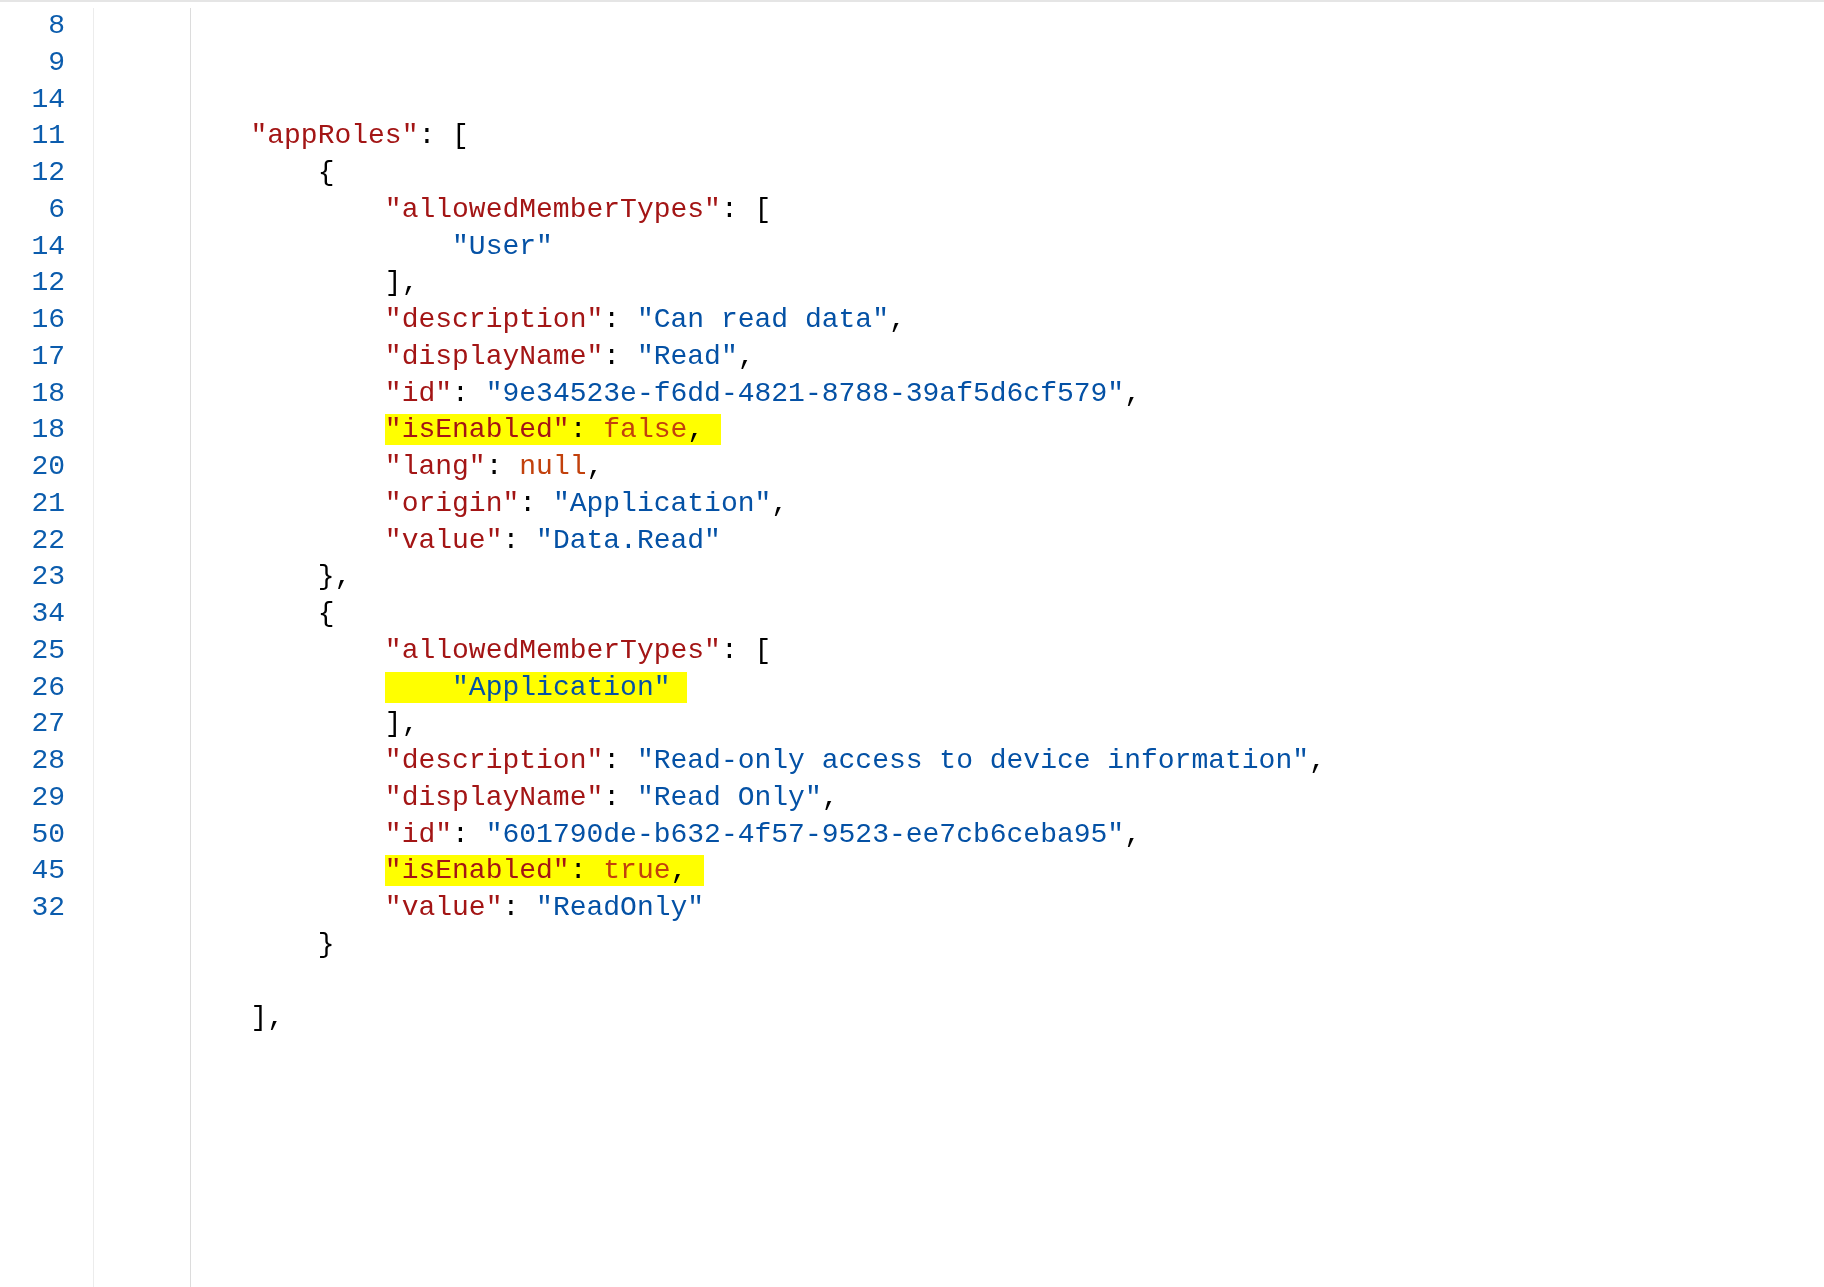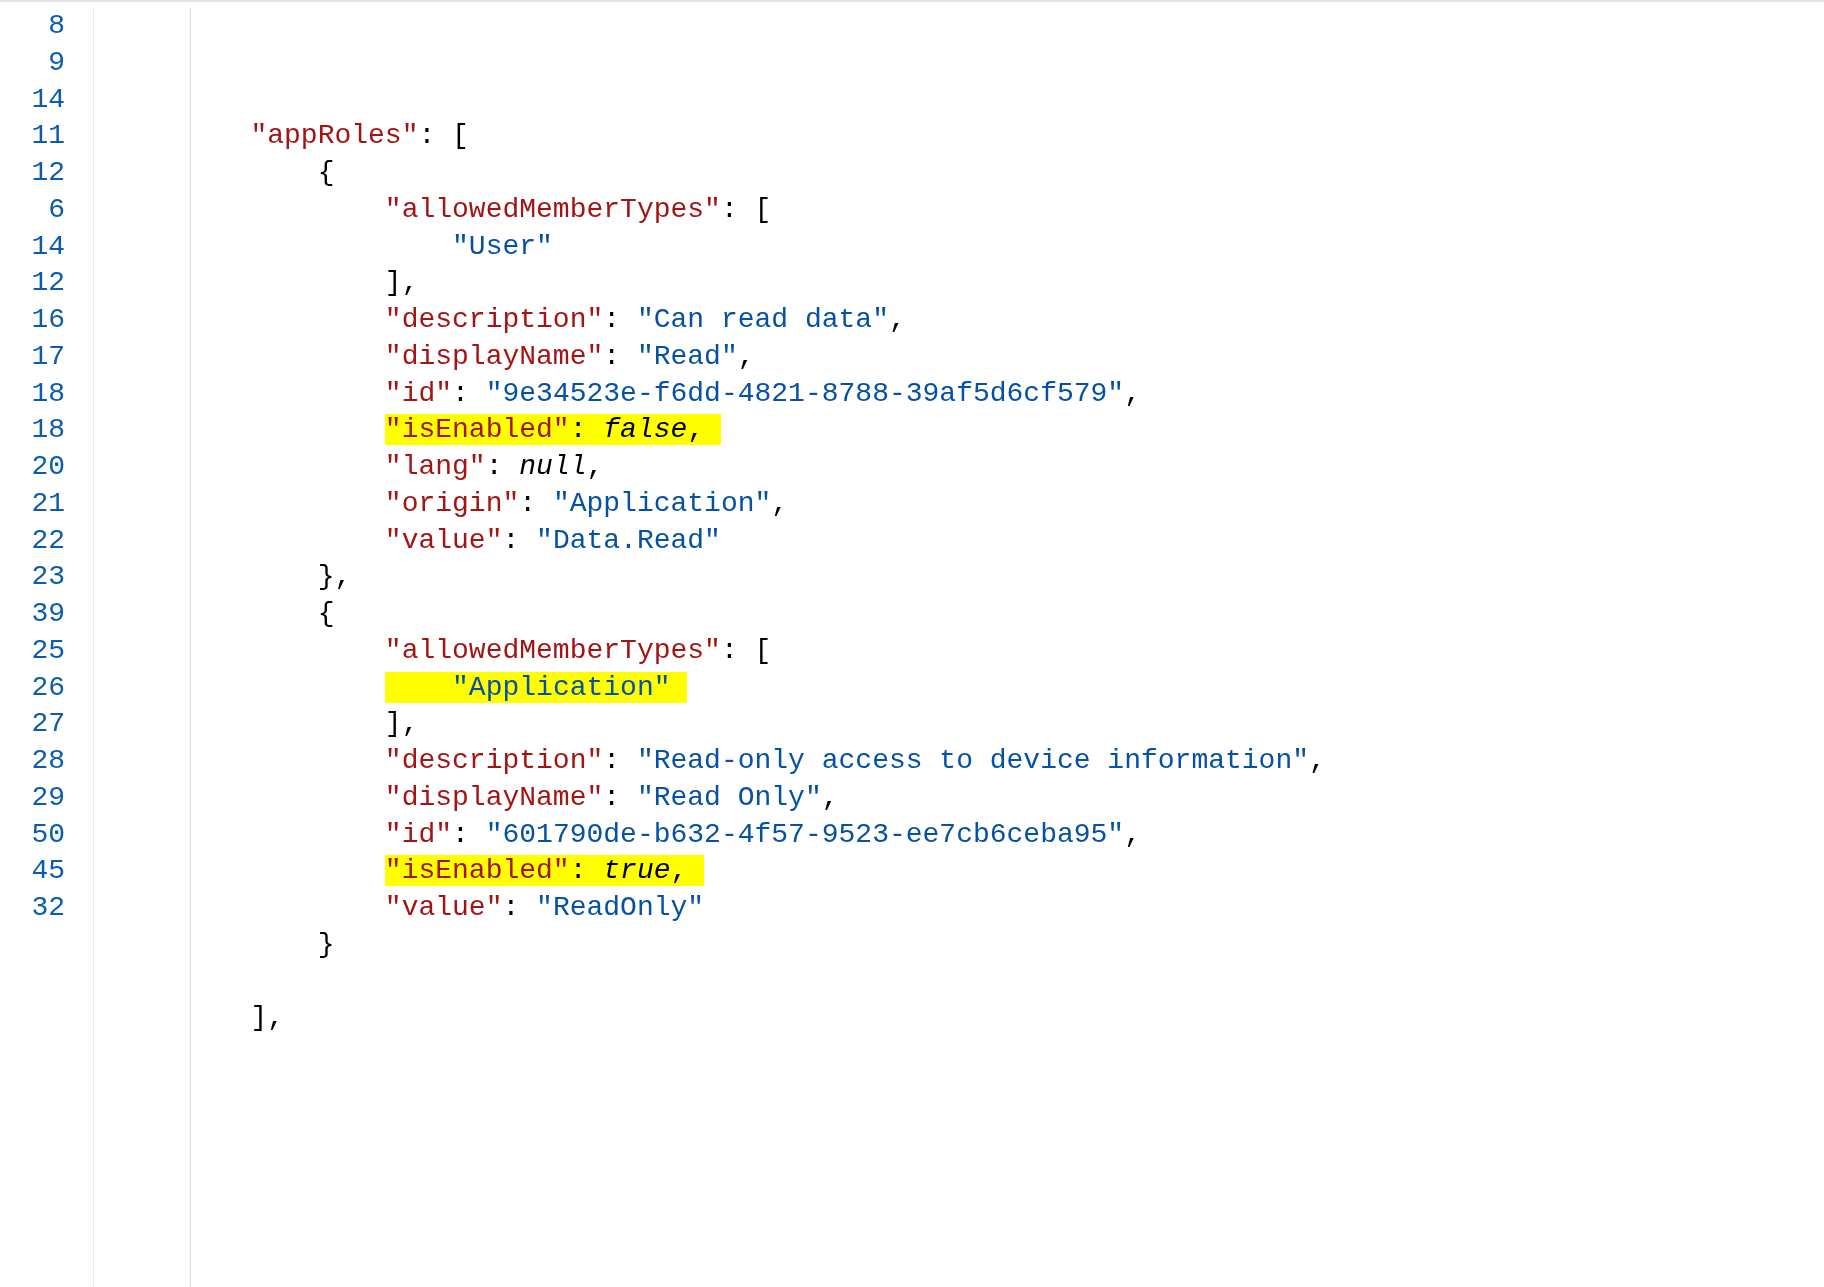--- a/index.html
+++ b/index.html
@@ -47,21 +47,21 @@
     left: 96px;   
     top: 0;
     bottom: 0;
     width: 1px;
     background: #dcdcdc;
     pointer-events: none;
   }
   
   .k   { color: #a31515; }   
   .s   { color: #0451a5; }   
-  .n   { color: #000000; font-style: italic; }   
+  .n   { color: #c2410c; }   
   .p   { color: #000000; }   
   .hl  { background: #ffff00; }
   
   span { font-family: inherit; }
 </style>
 </head>
 <body>
 
 <div class="editor">
   <div class="gutter" id="gutter">
@@ -74,21 +74,21 @@
       <div class="ln">14</div>
       <div class="ln">12</div>
       <div class="ln">16</div>
       <div class="ln">17</div>
       <div class="ln">18</div>
       <div class="ln">18</div>
       <div class="ln">20</div>
       <div class="ln">21</div>
       <div class="ln">22</div>
       <div class="ln">23</div>
-      <div class="ln">39</div>
+      <div class="ln">34</div>
       <div class="ln">25</div>
       <div class="ln">26</div>
       <div class="ln">27</div>
       <div class="ln">28</div>
       <div class="ln">29</div>
       <div class="ln">50</div>
       <div class="ln">45</div>
       <div class="ln">32</div>
     </div>
   <div class="code" id="code">

